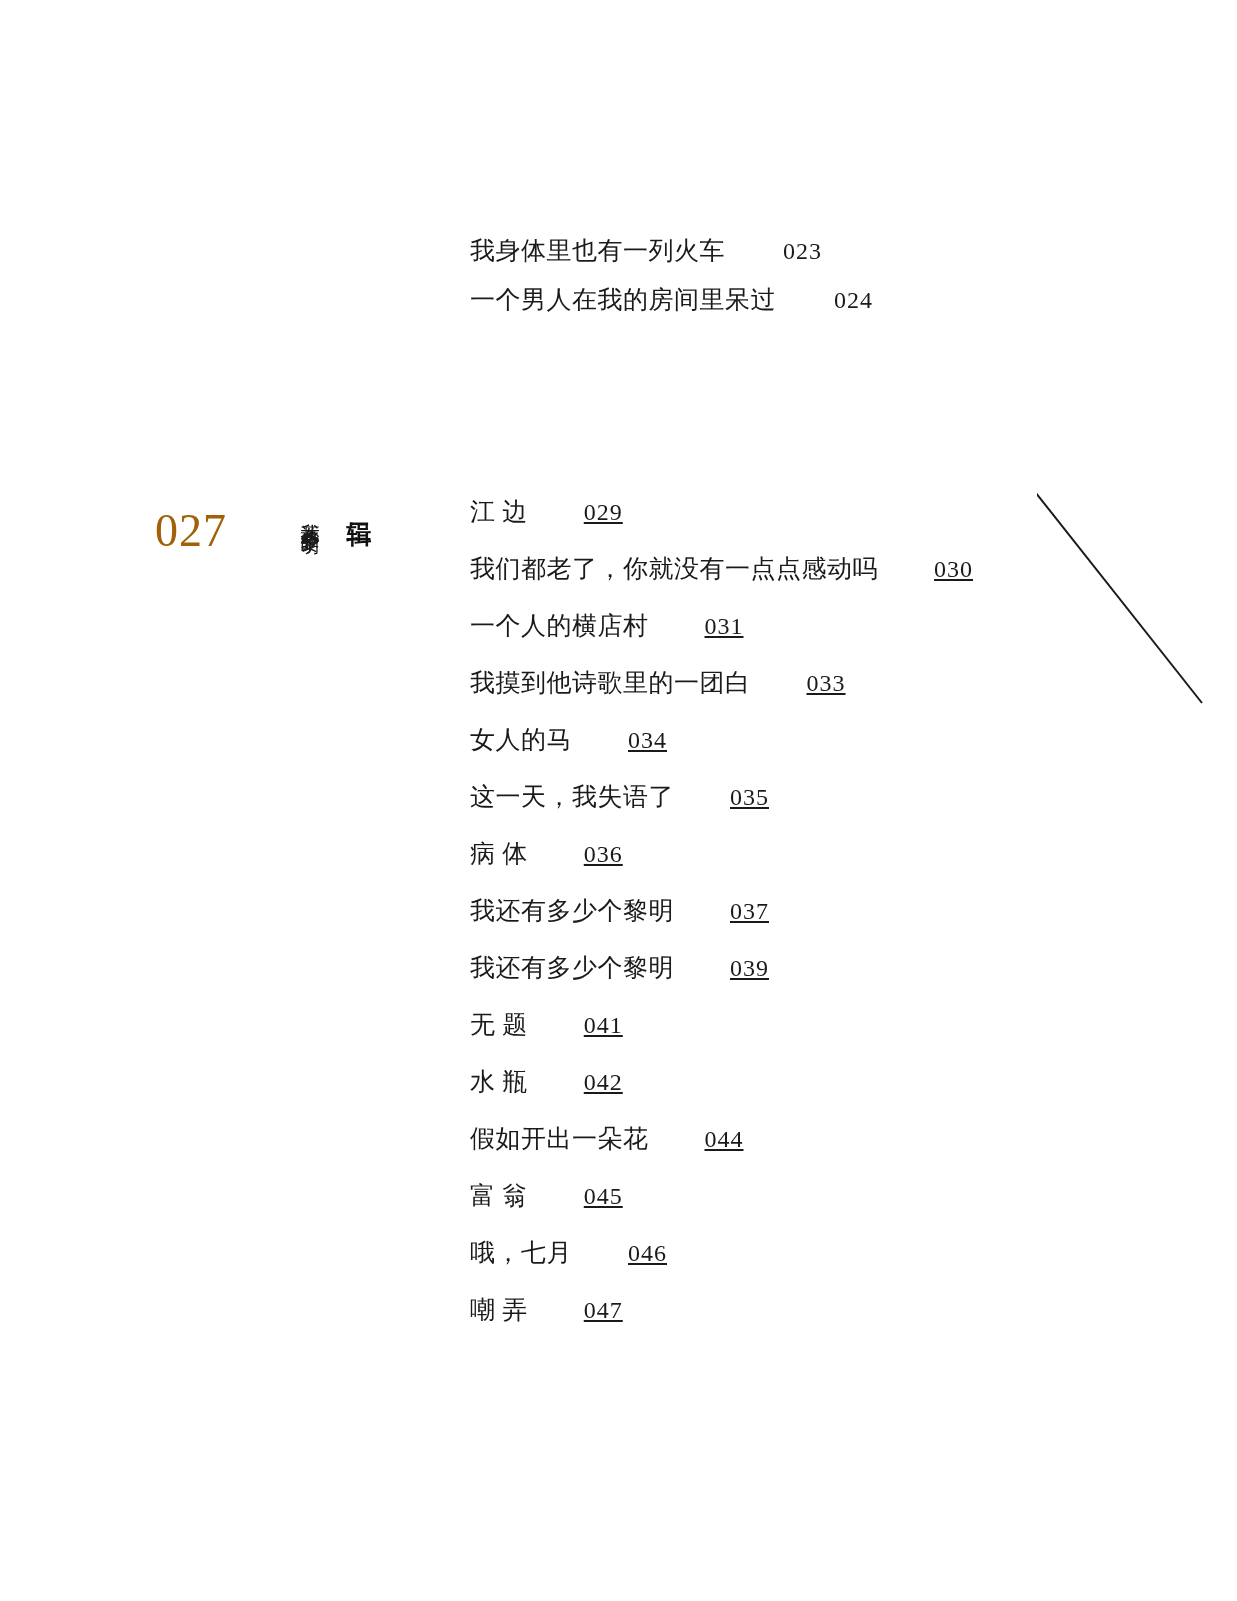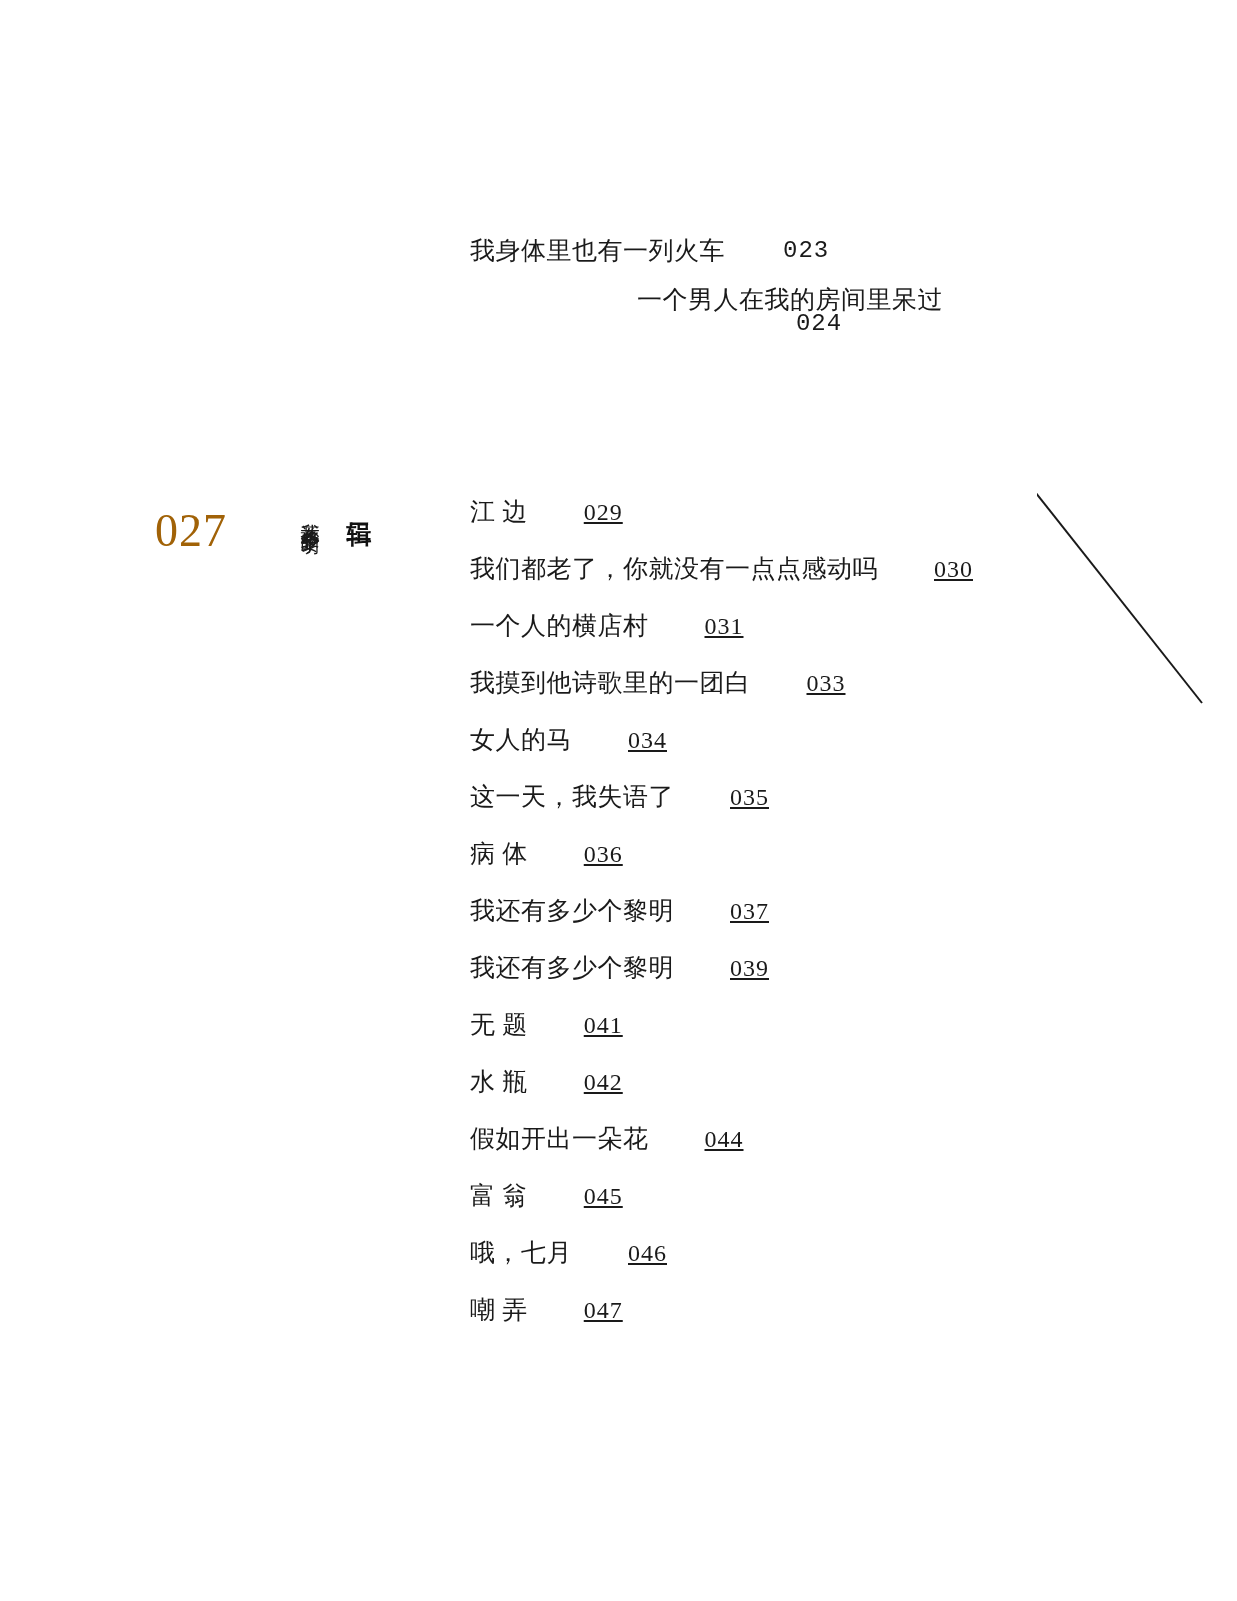--- a/index.html
+++ b/index.html
@@ -31,27 +31,26 @@
   .entry {
     display: flex;
     align-items: center;
     font-size: 25px;
     line-height: 1.0;
     white-space: nowrap;
     letter-spacing: 0.5px;
   }
   .entry + .entry {
     margin-top: 24px;
-    flex-direction: column;
   }
   .entry .title {
     font-family: "Liberation Serif", "DejaVu Serif", serif;
   }
   .entry .page-num {
-    font-family: Liberation Mono, monospace;
+    font-family: Liberation Serif, serif;
     font-size: 24px;
     margin-left: 58px;
     letter-spacing: 1px;
   }
 
   
   .section {
     position: absolute;
     left: 0;
     top: 490px;

